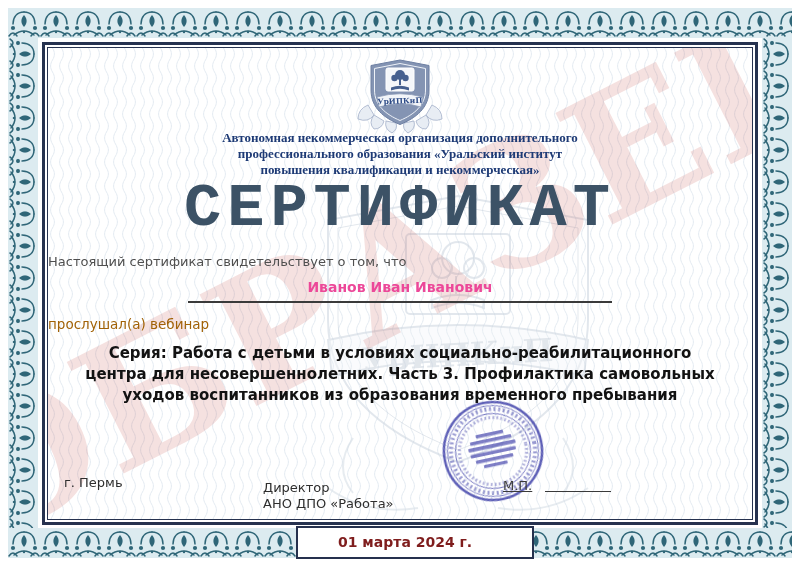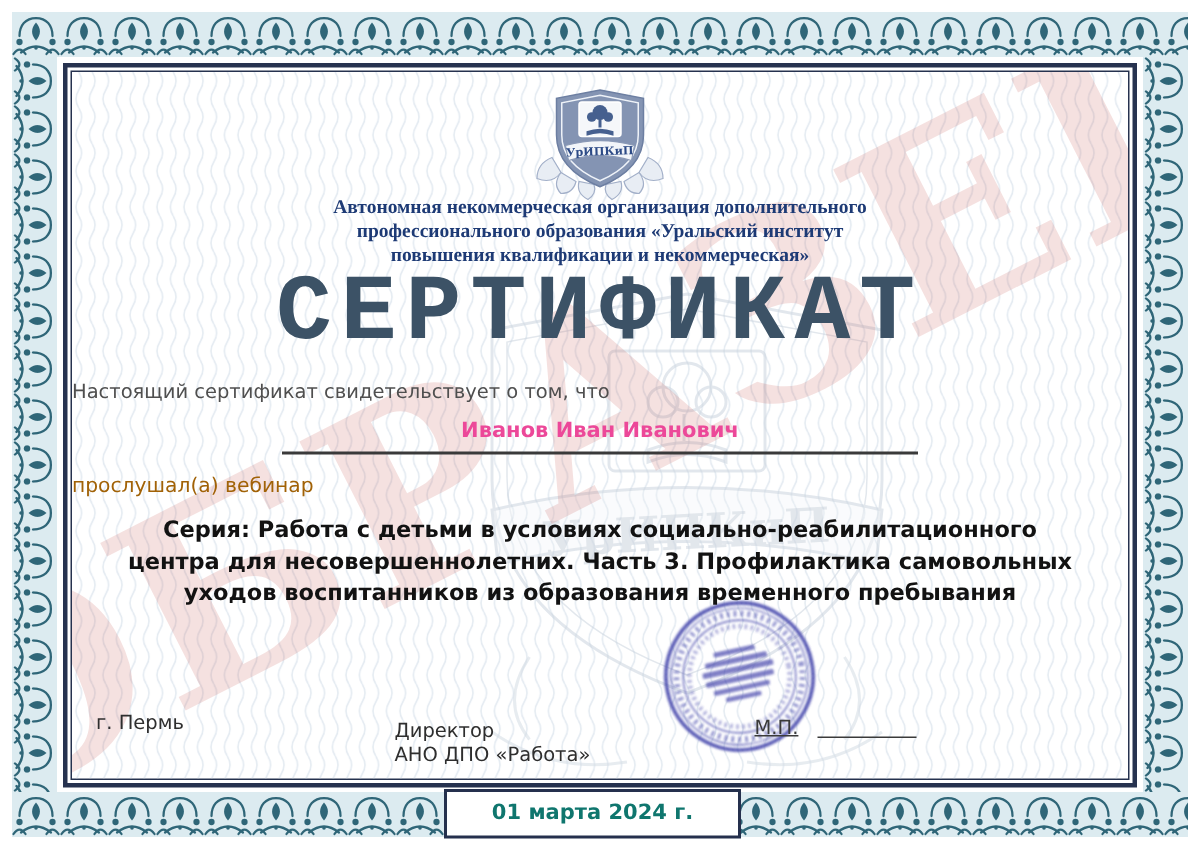--- a/index.html
+++ b/index.html
@@ -32,22 +32,22 @@
   .course{position:absolute;left:0;top:295px;width:100%;text-align:center;
        font-size:15px;font-weight:bold;line-height:21px;color:#121212;}
   .stamp{position:absolute;left:390px;top:348px;mix-blend-mode:multiply;z-index:5;}
   .director{position:absolute;left:215px;top:432px;font-size:13px;line-height:16px;color:#2e2e2e;}
   .city{position:absolute;left:16px;top:427px;font-size:13px;color:#2e2e2e;}
   .mp{position:absolute;left:455px;top:430px;font-size:13px;color:#3a3a3a;z-index:6;text-decoration:underline;}
   .mp-line{position:absolute;left:497px;top:443px;width:66px;border-top:1.5px solid #3a3a3a;z-index:6;}
   .disclaimer{position:absolute;left:0;top:454px;width:100%;text-align:center;
        font-size:11.5px;color:#6e7a85;margin-top:28px;}
   .date-box{position:absolute;left:296px;top:526px;width:194px;height:29px;
-       background:#ffffff;border:2px solid #25304d;z-index:7;text-align:center;
-       line-height:29px;font-size:14px;font-weight:bold;color:#0f766e;}
+       background:#ffffff;border:2px solid #25304d;z-index:7;
+       line-height:29px;font-size:14px;font-weight:bold;color:#7f1d1d;padding-left:40px;}
 </style>
 </head>
 <body>
 
 <div class="page">
 
   <svg class="band" style="left:8px;top:8px" width="784" height="30">
     <defs>
       <pattern id="ornH" width="32" height="30" patternUnits="userSpaceOnUse">
         <rect width="32" height="30" fill="#dcebf0"></rect>

